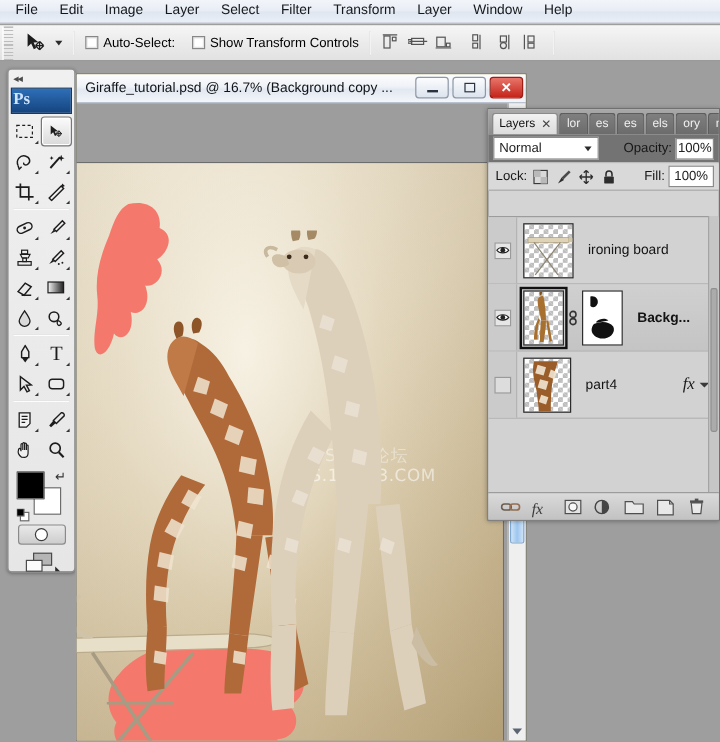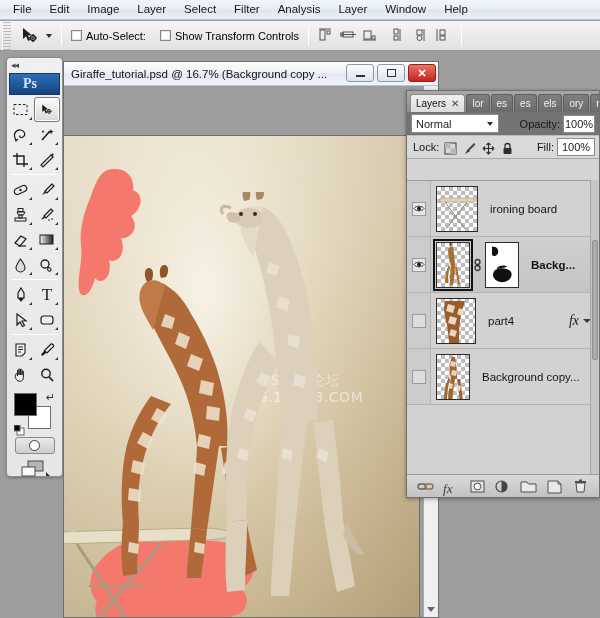--- a/index.html
+++ b/index.html
@@ -61,21 +61,21 @@
     border: 1px solid #8e8e8e; border-radius: 4px;
     box-shadow: 0 1px 3px rgba(0,0,0,.3);
   }
   .tp-head { height: 14px; position: relative; }
   .tp-collapse { position: absolute; left: 4px; top: 2px; font-size: 9px; color: #4b4b4b;
     letter-spacing: -1px; }
   .ps-logo {
     margin: 1px 2px 0 2px; height: 22px;
     background: linear-gradient(to bottom, #2e6fb8, #15447e);
     border: 1px solid #103a6b; color: #cfe4ff; font-weight: bold;
-    font-size: 14px; display: flex; align-items: center; padding-left: 13px;
+    font-size: 14px; display: flex; align-items: center; padding-left: 1px;
     font-family: "Liberation Serif", serif;
   }
   .tp-grid { padding: 2px 1px 0 1px; }
   .tp-row { display: flex; }
   .tp-cell {
     width: 26px; height: 25px; position: relative;
     display: flex; align-items: center; justify-content: center;
   }
   .tp-cell.sel {
     background: linear-gradient(to bottom,#fbfbfb,#d9d9d9);
@@ -160,21 +160,21 @@
     pointer-events: none; line-height: 17px;
   }
   .wm1 { font-size: 14px; color: rgba(255,255,255,.45); letter-spacing: 1px;
     font-family: "DejaVu Sans", sans-serif; }
   .wm2 { font-size: 14px; color: rgba(255,255,255,.62); letter-spacing: .5px;
     font-family: "DejaVu Sans", sans-serif; }
   .wm2 .rd { color: rgba(214,32,32,.85); font-weight: bold; }
 
   
   .layerspanel {
-    position: absolute; left: 406px; top: 90px; width: 194px; height: 408px;
+    position: absolute; left: 406px; top: 90px; width: 194px; height: 344px;
     background: #d4d4d4; border: 1px solid #707070;
     box-shadow: 0 1px 4px rgba(0,0,0,.35);
   }
   .lp-tabs {
     height: 21px; display: flex; align-items: flex-end;
     background: linear-gradient(to bottom,#a9a9a9,#8d8d8d); padding-left: 3px;
     overflow: hidden;
   }
   .lp-tab {
     height: 18px; background: linear-gradient(to bottom,#7f7f7f,#6b6b6b);
@@ -265,21 +265,21 @@
 
 <div id="app">
 
   <div class="menubar">
     <div class="menuitem">File</div>
     <div class="menuitem">Edit</div>
     <div class="menuitem">Image</div>
     <div class="menuitem">Layer</div>
     <div class="menuitem">Select</div>
     <div class="menuitem">Filter</div>
-    <div class="menuitem">Analysis</div>
+    <div class="menuitem">Transform</div>
     <div class="menuitem">Layer</div>
     <div class="menuitem">Window</div>
     <div class="menuitem">Help</div>
   </div>
 
   <div class="optionsbar">
     <div class="ob-grip"></div>
 
     <div class="tool-preview">
       <span class="arrow-move-icon">
@@ -859,44 +859,20 @@
                   <path d="M22 9 l5 2 l-2 6 l-5 -2z"></path>
               </g>
             </svg>
           </div>
         </div>
         <span class="layername">part4</span>
         <span class="fxmark">fx</span>
         <span class="fxtri"></span>
       </div>
 
-      <div class="layerrow">
-        <div class="eyecol">
-          <span class="eyebox empty"></span>
-        </div>
-        <div class="thumbwrap">
-          <div class="thumb" style="width:34px">
-            <svg width="34" height="46" viewBox="0 0 34 46" style="position:absolute;left:0;top:0">
-              <g fill="#a2652c">
-                <path d="M15 2 C12 8 12 16 14 24 L20 24 C20 16 19 8 18 2z"></path>
-                <path d="M14 24 C12 32 11 40 11 46 L15 46 C16 38 17 30 18 24z"></path>
-                <path d="M20 24 C21 32 22 40 23 46 L26 45 C25 38 24 30 23 24z"></path>
-                <path d="M12 22 C8 30 7 38 7 46 L10 46 C10 38 11 30 13 25z"></path>
-              </g>
-              <g fill="#f3e8d6" opacity=".85">
-                <path d="M14 6 l5 1 l-1 5 l-5 -1z"></path>
-                  <path d="M15 15 l5 1 l-1 5 l-5 -1z"></path>
-                <path d="M12 28 l4 1 l-1 5 l-4 -1z"></path>
-                  <path d="M20 30 l4 1 l-1 5 l-4 -1z"></path>
-              </g>
-            </svg>
-          </div>
-        </div>
-        <span class="layername">Background copy...</span>
-      </div>
     </div>
 
     <div class="lp-scroll">
       <div class="lp-scroll-thumb"></div>
     </div>
 
     <div class="lp-foot">
       <span class="foot-ic">
         <svg width="17" height="15" viewBox="0 0 17 15">
             <rect x="1" y="5" width="8" height="5" rx="2.5" fill="none" stroke="#5a4a3a" stroke-width="1.4"></rect>

